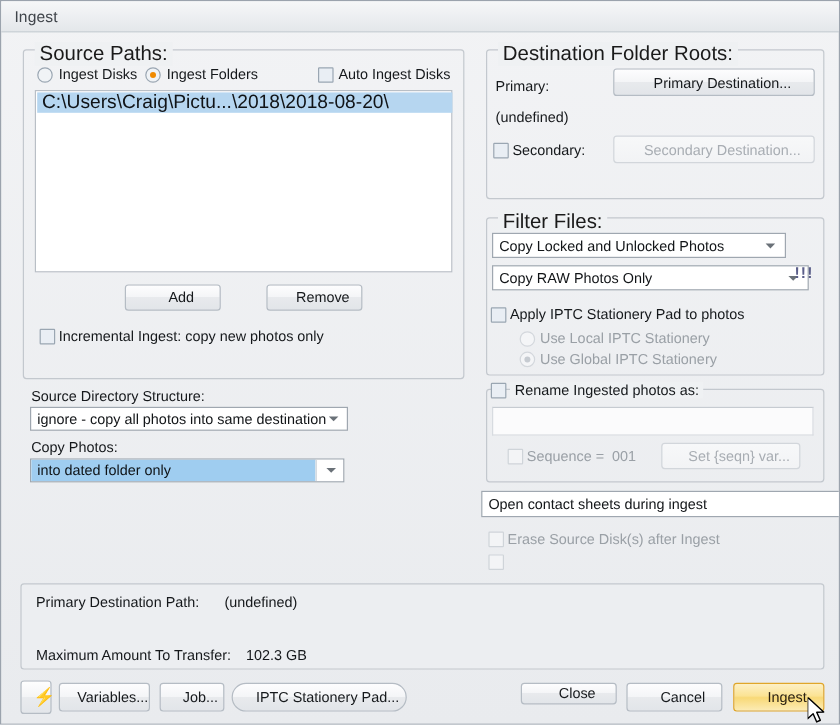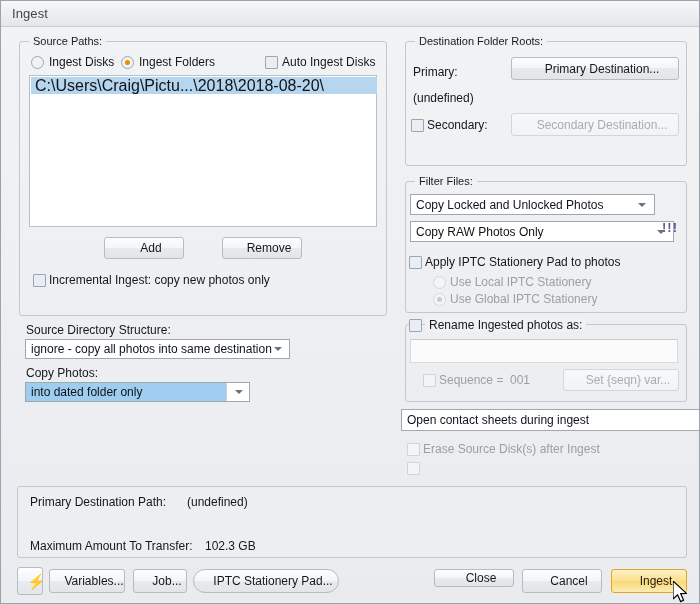--- a/index.html
+++ b/index.html
@@ -45,21 +45,21 @@
     border: 1px solid #c3c8ce;
     border-radius: 3px;
     box-sizing: border-box;
     background: transparent;
   }
   .group > .legend {
     position: absolute;
     top: -7px; left: 9px;
     padding: 0 4px;
     background: #eff1f3;
-    font-size: 11px;
+    font-size: 17px;
     color: #1a1a1a;
     white-space: nowrap;
   }
   .lbl {
     position: absolute;
     white-space: nowrap;
     font-size: 12px;
     color: #15181b;
   }
   .lbl.dim { color: #9aa0a6; }
@@ -257,21 +257,21 @@
 
   <div class="lbl" style="left:25px; top:322px;">Source Directory Structure:</div>
 
   <div class="combo" style="left:24px; top:338px; width:265px; height:20px;">
     <span>ignore - copy all photos into same destination</span>
     <span class="arrow"></span>
   </div>
 
   <div class="lbl" style="left:25px; top:365px;">Copy Photos:</div>
 
-  <div class="combo sel" style="left:24px; top:381px; width:225px; height:20px;">
+  <div class="combo sel" style="left:24px; top:381px; width:262px; height:20px;">
     <span class="seltext">into dated folder only</span>
     <span class="btnpart">
       <span class="arrow"></span>
     </span>
   </div>
 
   <div class="group" style="left:404px; top:40px; width:282px; height:125px;">
     <div class="legend">Destination Folder Roots:</div>
   </div>
 
@@ -312,21 +312,21 @@
   <div class="group" style="left:404px; top:323px; width:282px; height:78px;"></div>
 
   <div class="chk" style="left:408px; top:318px;"></div>
   <div class="lbl" style="left:424px; top:317px; background:#eff1f3; padding:0 4px;">Rename Ingested photos as:</div>
 
   <div class="textfield" style="left:409px; top:338px; width:268px; height:24px;"></div>
 
   <div class="chk disabled" style="left:422px; top:373px;"></div>
   <div class="lbl dim" style="left:438px; top:372px;">Sequence =</div>
   <div class="lbl dim" style="left:509px; top:372px;">001</div>
-  <div class="btn disabled" style="left:562px; top:368px; width:116px; height:22px;">Set {seqn} var...</div>
+  <div class="btn disabled" style="left:550px; top:368px; width:116px; height:22px;">Set {seqn} var...</div>
 
   <div class="combo boxed" style="left:400px; top:408px; width:330px; height:22px;">
     <span>Open contact sheets during ingest</span>
     <span class="arrow"></span>
   </div>
 
   <div class="chk disabled" style="left:406px; top:442px;"></div>
   <div class="lbl dim" style="left:422px; top:441px;">Erase Source Disk(s) after Ingest</div>
 
   <div class="chk disabled" style="left:406px; top:461px;"></div>

